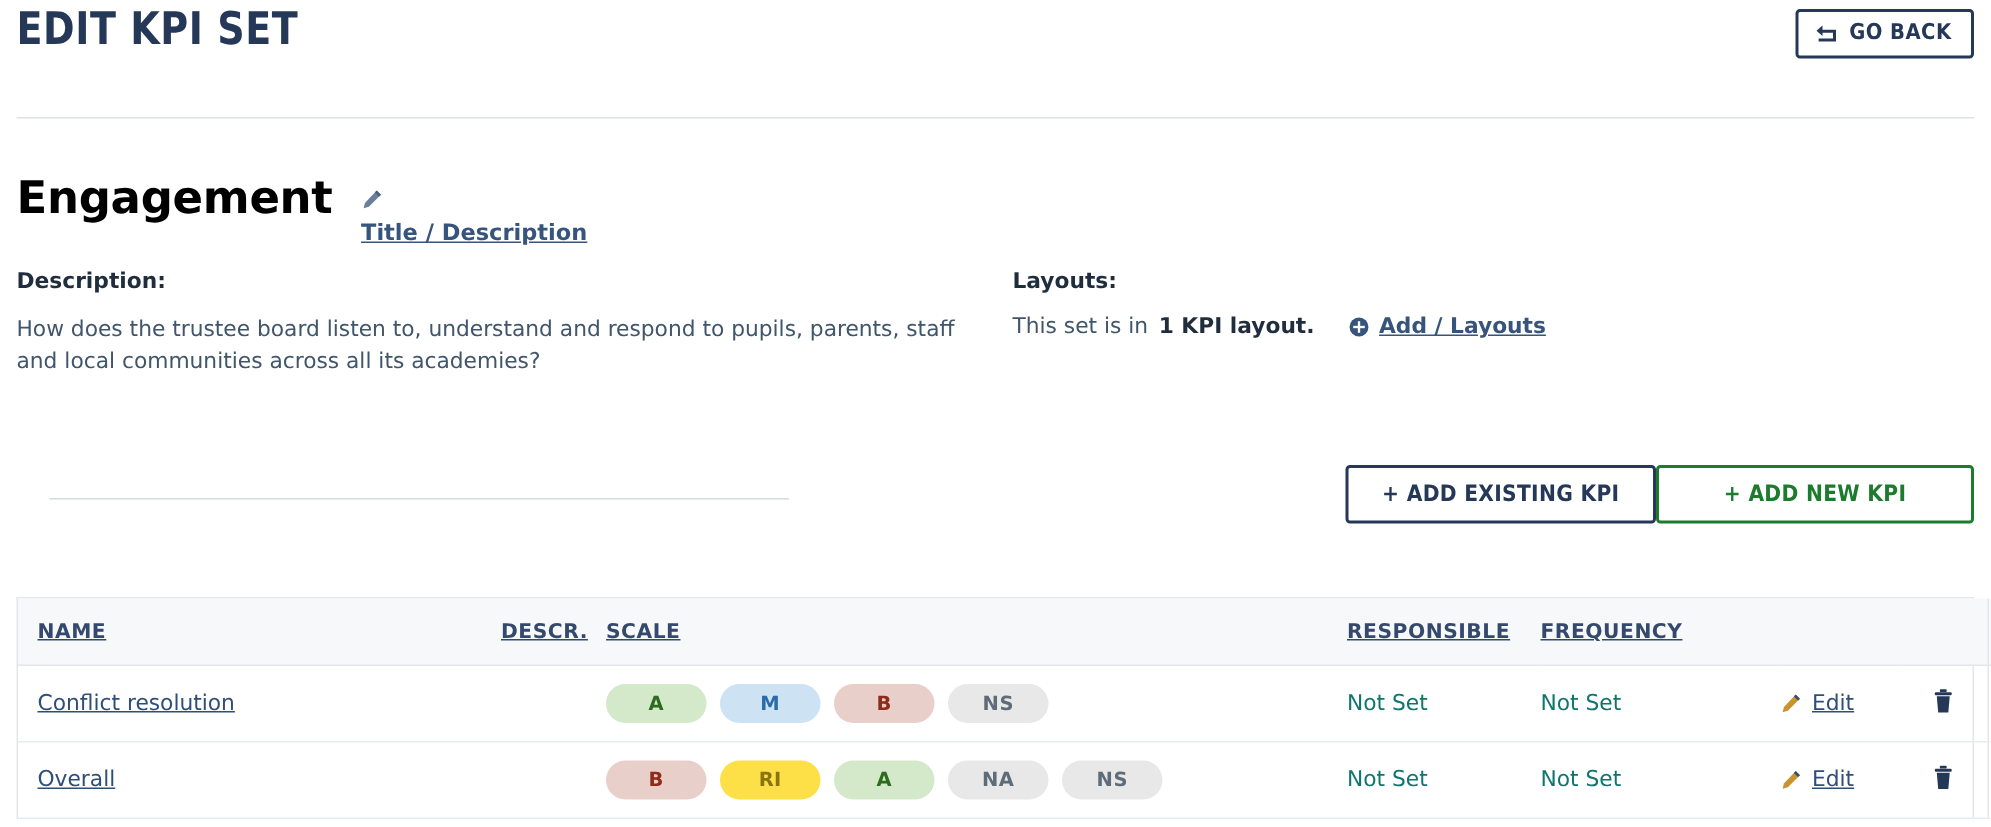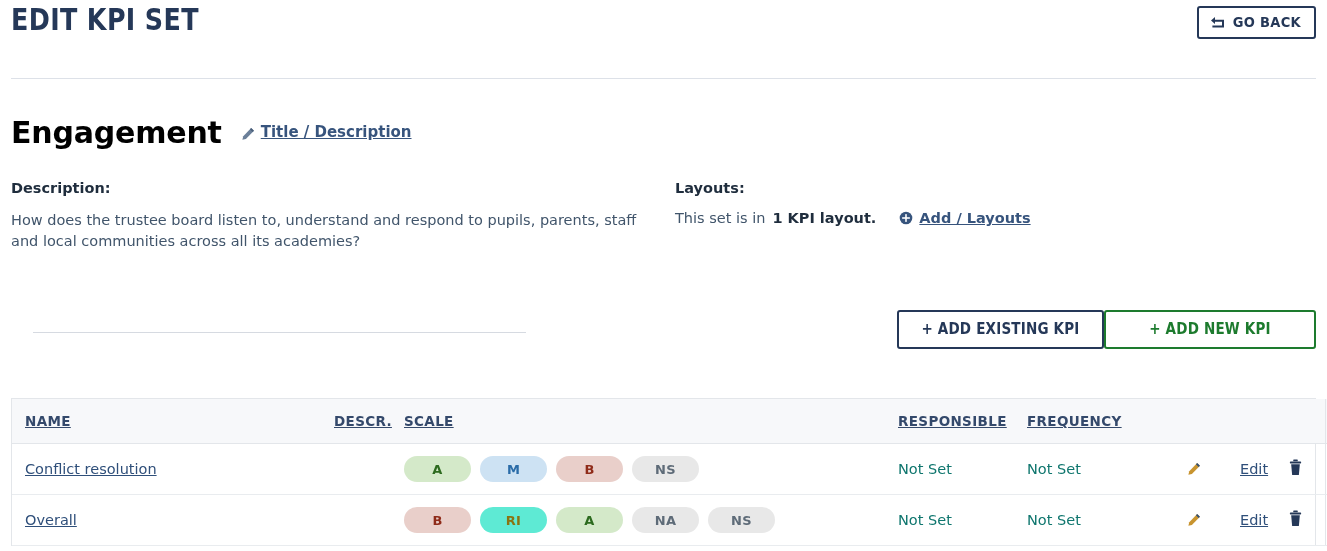--- a/index.html
+++ b/index.html
@@ -81,29 +81,30 @@
   }
   .set-title {
     font-size: 30px;
     font-weight: bold;
     color: #000000;
     letter-spacing: -0.2px;
     line-height: 1;
   }
   .title-desc-link {
     display: inline-flex;
-    align-items: flex-end;
+    align-items: flex-start;
     gap: 6px;
     font-size: 15px;
     font-weight: bold;
     color: #37547d;
     text-decoration: none;
     cursor: pointer;
     position: relative;
     top: -2px;
+    flex-direction: column;
   }
   .title-desc-link .lbl {
     text-decoration: underline;
   }
 
   
   .meta-cols {
     position: absolute;
     left: 11px;
     top: 180px;
@@ -261,32 +262,32 @@
     display: inline-flex;
     align-items: center;
     justify-content: center;
     font-size: 13px;
     font-weight: bold;
     letter-spacing: 0.3px;
   }
   .badge-green  { background: #d4e9c9; color: #2d6b1f; }
   .badge-blue   { background: #cde2f3; color: #2a6ca8; }
   .badge-red    { background: #e9cfca; color: #8f2b19; }
-  .badge-yellow { background: #5eead4; color: #8a7412; }
+  .badge-yellow { background: #fde047; color: #8a7412; }
   .badge-gray   { background: #e8e8e8; color: #5e6b78; }
 
   .edit-cell {
     display: flex;
     align-items: center;
     gap: 7px;
     color: #2f4f7a;
     cursor: pointer;
     font-size: 14.5px;
   }
-  .edit-cell .lbl { text-decoration: underline; font-weight: normal; margin-left: 32px; }
+  .edit-cell .lbl { text-decoration: underline; font-weight: normal; }
   .icon-btn {
     display: inline-flex;
     align-items: center;
     justify-content: center;
     cursor: pointer;
   }
   .cell-center { text-align: center; }
   .not-set { color: #0f766e; }
   svg { display: block; }
 </style>

